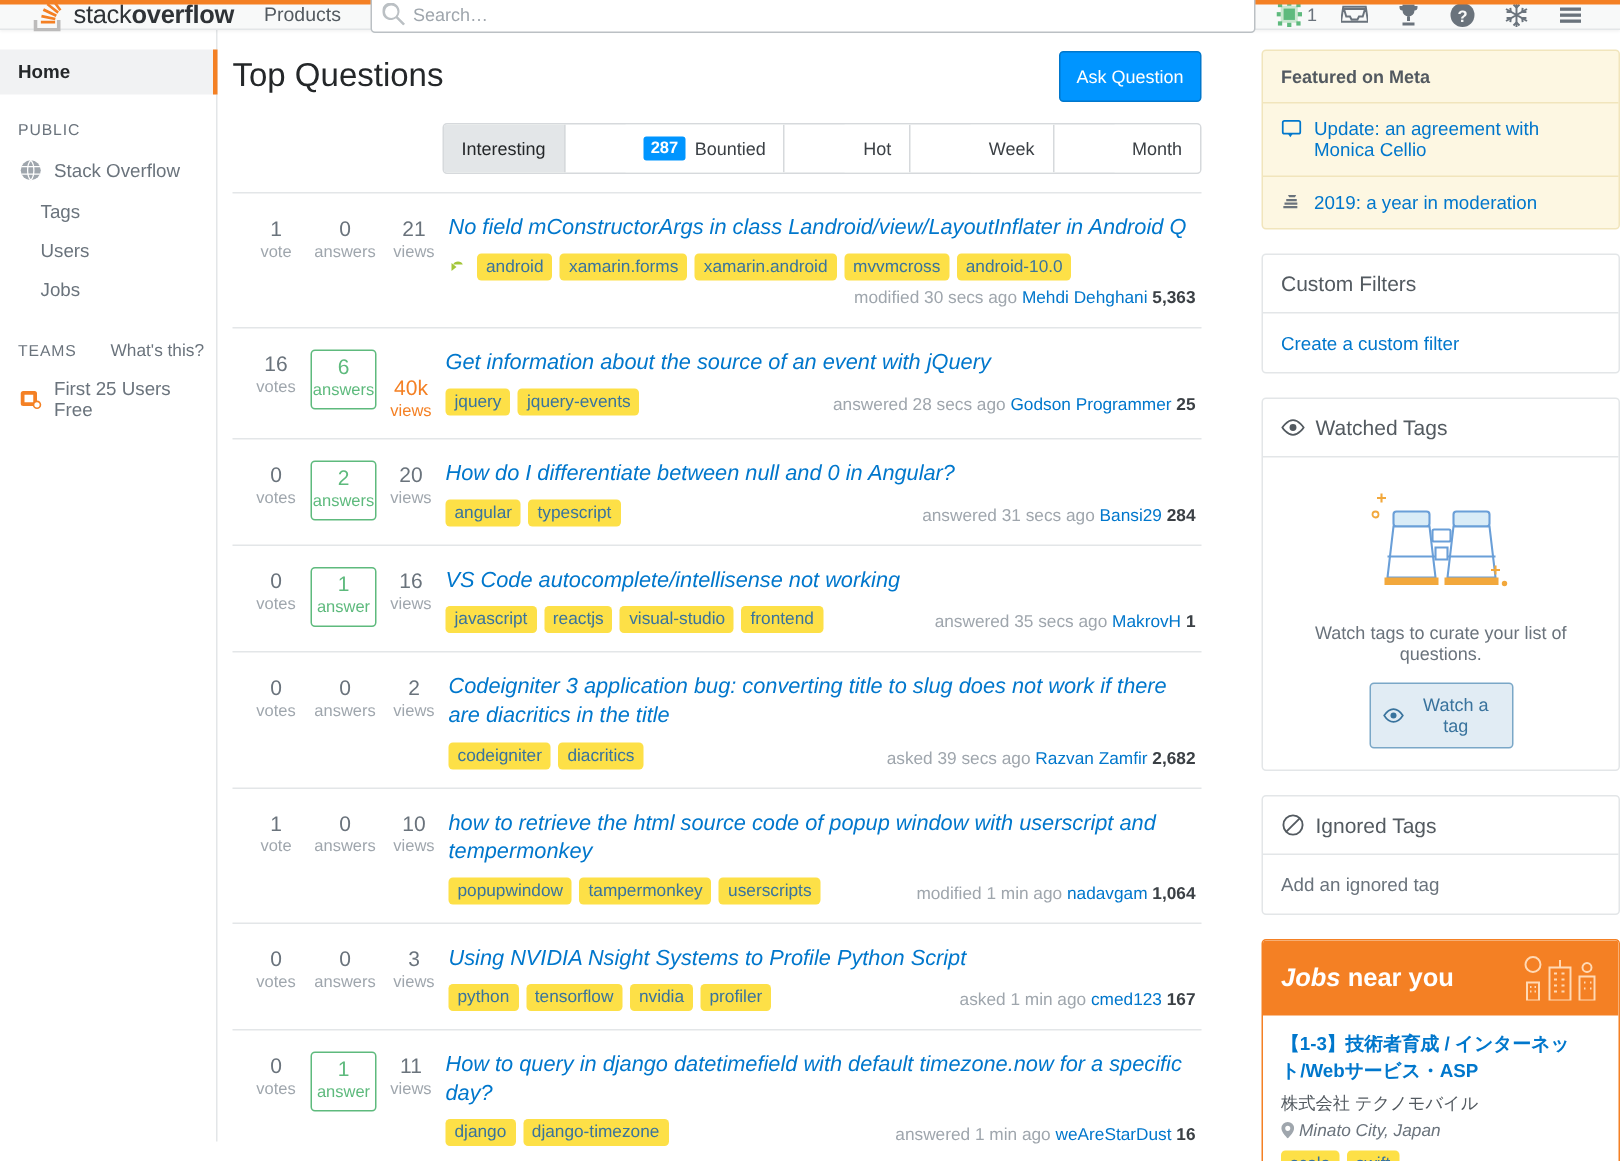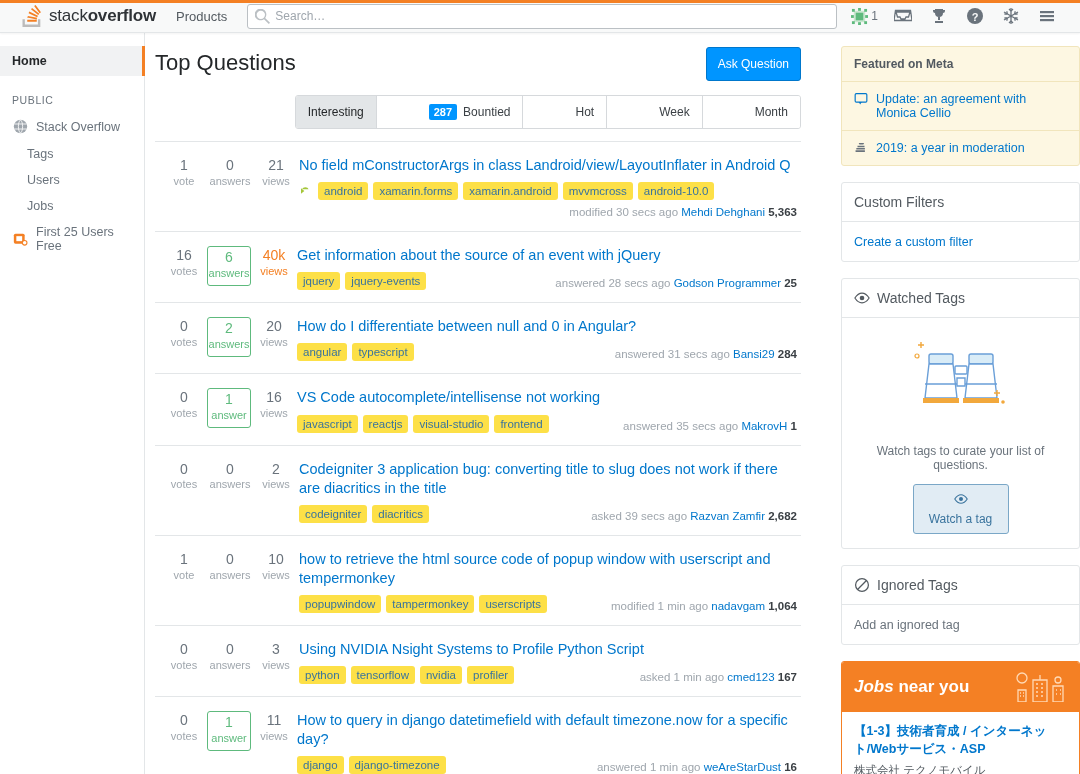--- a/index.html
+++ b/index.html
@@ -8,21 +8,21 @@
     font-family: "Liberation Sans", sans-serif;
     font-size: 13px;
     color: #242729;
     background: #ffffff;
     overflow: hidden;
   }
 
   
   #topbar {
     position: relative;
-    height: 33px;
+    height: 20px;
     background: #f8f9f9;
     border-bottom: 1px solid #e3e6e8;
     box-shadow: 0 1px 2px rgba(0,0,0,.05);
     display: flex;
     align-items: center;
     padding: 0 8px;
   }
   #topbar::before {
     content: ""; position: absolute; top: 0; left: 0; right: 0; height: 3px;
     background: #f48024;
@@ -114,24 +114,24 @@
   .q-stats { display: flex; flex: 0 0 135px; padding-left: 6px; }
   .stat { width: 46px; text-align: center; }
   .stat .num { font-size: 14px; color: #6a737c; line-height: 1.35; }
   .stat .lbl { font-size: 11px; color: #9fa6ad; }
   .stat.answered {
     border: 1px solid #5eba7d; border-radius: 3px; padding: 1px 0 3px 0;
     width: 44px; height: 40px;
   }
   .stat.answered .num { color: #5eba7d; }
   .stat.answered .lbl { color: #5eba7d; }
-  .stat.warmviews .num { color: #f48024; }
+  .stat.warmviews .num { color: #f48024; margin-top: 16px; }
   .stat.warmviews .lbl { color: #f48024; }
   .q-body { flex: 1; min-width: 0; padding-right: 4px; }
-  .q-title { font-size: 14.5px; color: #0077cc; line-height: 1.32; cursor: pointer; }
+  .q-title { font-size: 14.5px; color: #0077cc; line-height: 1.32; cursor: pointer; font-style: italic; }
   .q-meta-row { display: flex; align-items: flex-end; margin-top: 7px; gap: 8px; }
   .q-tags { display: flex; flex-wrap: wrap; gap: 5px; flex: 1; min-width: 0; align-items: center;}
   .tag {
     background: #fde047; color: #39739d; font-size: 11.5px;
     padding: 3px 6px; border-radius: 3px; cursor: pointer; white-space: nowrap;
   }
   .tag-ico { display: inline-flex; align-items: center; margin-right: 2px; }
   .q-meta {
     font-size: 11.5px; color: #9fa6ad; white-space: nowrap; text-align: right;
     padding-bottom: 1px;
@@ -153,26 +153,26 @@
   }
   .meta-item:last-child { border-bottom: 0; }
   .card-head {
     padding: 11px 12px; font-size: 14px; color: #535a60;
     border-bottom: 1px solid #e3e6e8; display: flex; align-items: center; gap: 7px;
   }
   .card-body { padding: 12px; }
   .link { color: #0077cc; font-size: 12.5px; cursor: pointer; }
   .muted-link { color: #6a737c; font-size: 12.5px; cursor: pointer; }
   .watch-illo { display: flex; justify-content: center; padding: 6px 0 4px 0; }
-  .watch-text { text-align: center; font-size: 12px; color: #6a737c; margin-top: 24px; }
+  .watch-text { text-align: center; font-size: 12px; color: #6a737c; margin-top: 8px; }
   .watch-btn {
     display: flex; align-items: center; justify-content: center; gap: 6px;
     margin: 12px auto 2px auto; width: 96px;
     background: #e1ecf4; border: 1px solid #7aa7c7; color: #39739d;
-    font-size: 12px; padding: 7px 8px; border-radius: 3px; cursor: pointer; flex-direction: column;
+    font-size: 12px; padding: 7px 8px; border-radius: 3px; cursor: pointer;
   }
 
   
   .jobs-card { border: 1px solid #f48024; border-radius: 3px; overflow: hidden; }
   .jobs-head {
     background: #f48024; color: #fff; padding: 10px 12px;
     display: flex; align-items: center; justify-content: space-between;
     font-size: 17px;
   }
   .jobs-head .t1 { font-weight: 700; font-style: italic; }
@@ -281,20 +281,24 @@
     <div class="sb-item indent">
       <span>Tags</span>
     </div>
     <div class="sb-item indent">
       <span>Users</span>
     </div>
     <div class="sb-item indent">
       <span>Jobs</span>
     </div>
 
+    <div class="sb-section-row">
+      <span class="lbl">TEAMS</span>
+      <span class="whats">What's this?</span>
+    </div>
     <div class="sb-item">
       <span class="sb-ico">
         <svg width="15" height="15" viewBox="0 0 18 18">
             <rect x="1" y="2" width="13" height="12" rx="2" fill="#f48024"></rect>
             <rect x="4" y="5" width="7" height="6" fill="#fff"></rect>
             <circle cx="14" cy="13" r="3.4" fill="#f48024"></circle>
             <circle cx="14" cy="13" r="2.1" fill="#fff"></circle>
           </svg>
       </span>
       <span>First 25 Users Free</span>

